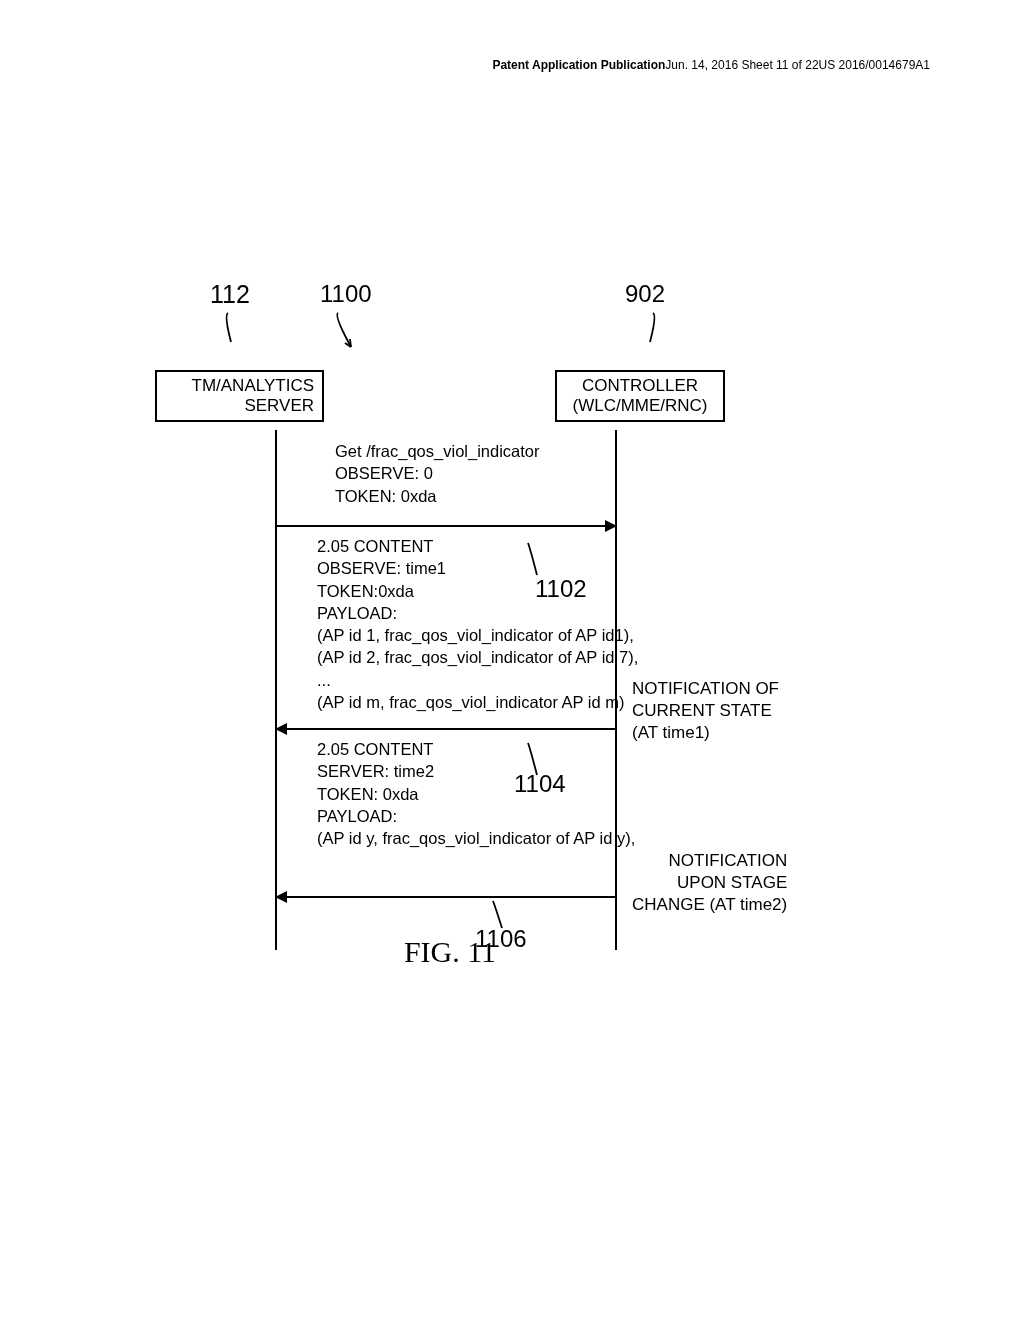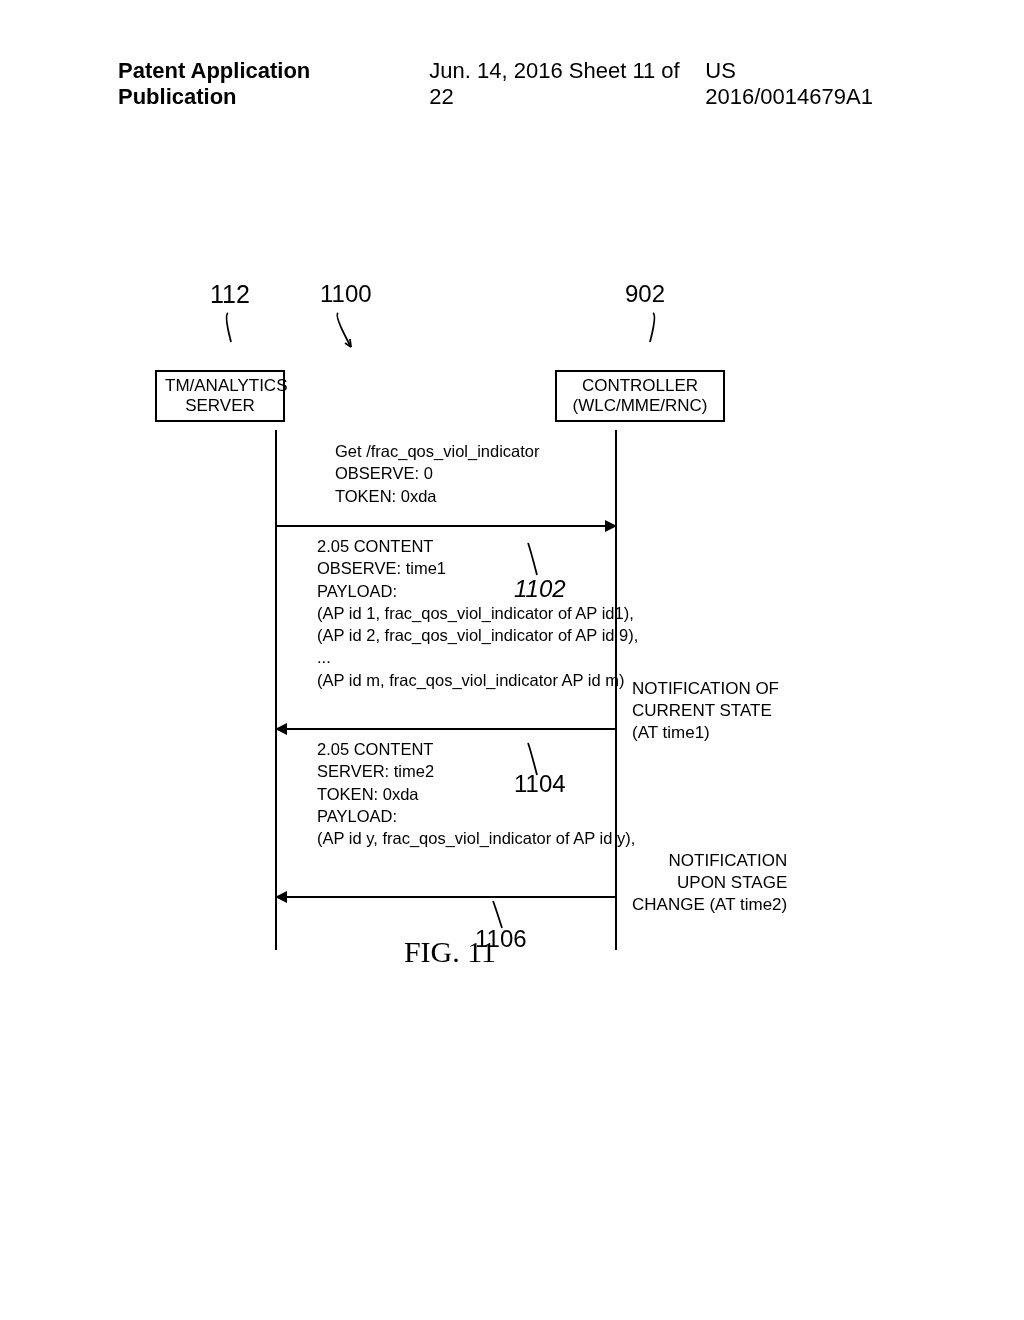--- a/index.html
+++ b/index.html
@@ -9,23 +9,23 @@
       background: white;
       font-family: Arial, Helvetica, sans-serif;
       position: relative;
     }
     .header {
       position: absolute;
       top: 58px;
       left: 0;
       width: 100%;
       display: flex;
-      justify-content: space-between;
-      padding: 0 118px;
-      font-size: 22px;
+      justify-content: flex-end;
+      padding: 0 94px;
+      font-size: 12px;
     }
     .header-left {
       font-weight: bold;
     }
     .header-center { }
     .header-right { }
     .figure-area {
       position: absolute;
       top: 280px;
       left: 155px;
@@ -82,21 +82,22 @@
       position: absolute;
       border: 2px solid black;
       text-align: center;
       font-size: 17px;
       padding: 4px 8px;
       background: white;
     }
     .box-left {
       left: 0px;
       top: 0;
-      width: 130px;
+      width: 169px;
+      text-align: right;
     }
     .box-right {
       left: 400px;
       top: 0;
       width: 170px;
     }
     .sequence {
       position: relative;
       margin-top: 0;
     }
@@ -162,24 +163,23 @@
       height: 40px;
     }
     .side-note {
       position: absolute;
       left: 477px;
       font-size: 17px;
       line-height: 1.3;
     }
     .ref-1102 {
       position: absolute;
-      left: 359px;
+      left: 380px;
       top: 145px;
       font-size: 24px;
-      font-style: italic;
     }
     .ref-1104 {
       position: absolute;
       left: 359px;
       top: 340px;
       font-size: 24px;
     }
     .ref-1106 {
       position: absolute;
       left: 320px;
@@ -242,23 +242,24 @@
     <div class="msg-block" style="top:10px; left:180px;">
       <div>Get /frac_qos_viol_indicator</div>
       <div>OBSERVE: 0</div>
       <div>TOKEN: 0xda</div>
     </div>
     <div class="arrow-right" style="top:95px;"></div>
 
     <div class="msg-block" style="top:105px;">
       <div>2.05 CONTENT</div>
       <div>OBSERVE: time1</div>
+      <div>TOKEN:0xda</div>
       <div>PAYLOAD:</div>
       <div>(AP id 1, frac_qos_viol_indicator of AP id1),</div>
-      <div>(AP id 2, frac_qos_viol_indicator of AP id 9),</div>
+      <div>(AP id 2, frac_qos_viol_indicator of AP id 7),</div>
       <div>...</div>
       <div>(AP id m, frac_qos_viol_indicator AP id m)</div>
     </div>
     <svg class="ref-tick" style="left:370px; top:110px;" viewBox="0 0 25 40">
       <path d="M3 3 Q 5 8 12 35" stroke="black" stroke-width="1.8" fill="none"></path>
     </svg>
     <div class="ref-1102">1102</div>
 
     <div class="arrow-left" style="top:298px;"></div>
 

